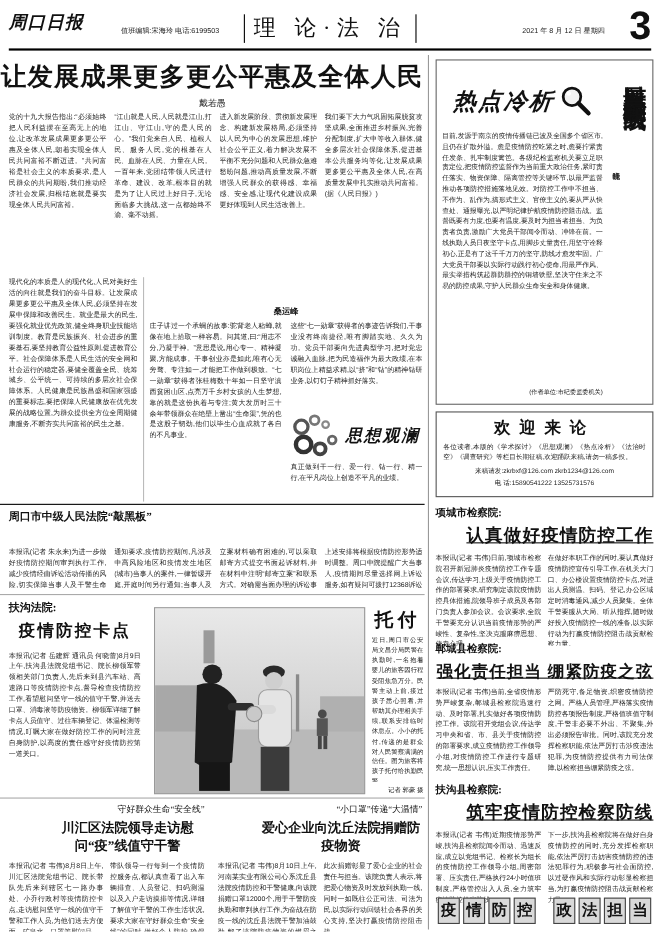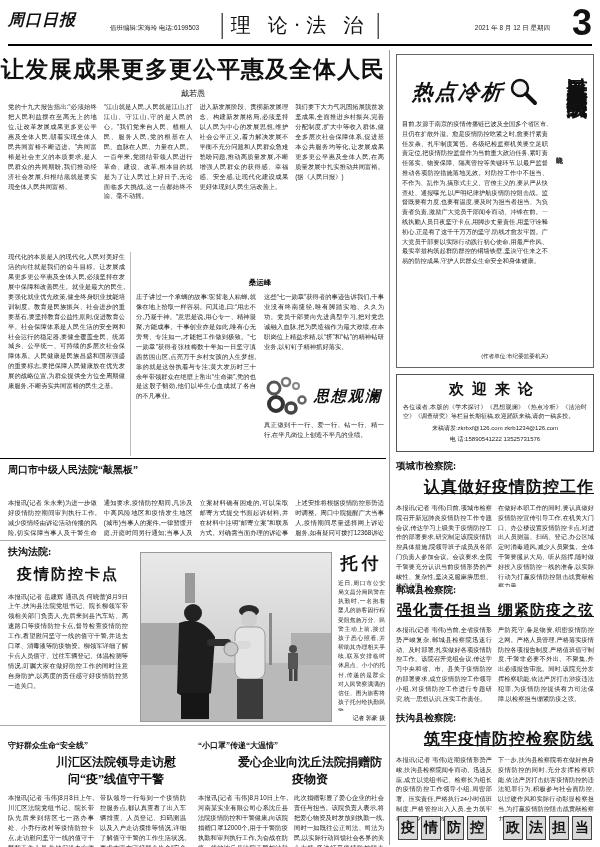--- a/index.html
+++ b/index.html
@@ -50,21 +50,21 @@
   .fugou .title { font-size:15px; font-weight:bold; font-family:"Liberation Serif","DejaVu Serif",serif; line-height:1.5; letter-spacing:2px; text-align:center; margin-top:4px; }
   .fugou .col { margin-top:6px; height:108px; }
   .photo-wrap { position:absolute; left:140px; top:552px; width:192px; height:170px; border:1px solid #999; background:#ddd; }
   .caption { position:absolute; left:338px; top:552px; width:47px; height:172px; }
   .caption .cap-title { font-size:17px; font-weight:bold; font-family:Liberation Mono, monospace; letter-spacing:4px; text-align:center; margin-bottom:4px; }
   .caption .col { font-size:5.8px; height:132px; }
   .caption .credit { font-size:5.8px; text-align:right; margin-top:3px; }
 
   
   .bstory { position:absolute; top:730px; }
-  .bstory .bk { text-align:left; font-size:8px; font-weight:bold; font-family:"Liberation Serif","DejaVu Serif",serif;margin-top:10px; }
+  .bstory .bk { text-align:right; font-size:8px; font-weight:normal; font-family:"Liberation Serif","DejaVu Serif",serif; }
   .bstory .bt { text-align:center; font-size:12px; font-weight:bold; font-family:"Liberation Serif","DejaVu Serif",serif; margin-top:3px;margin-left:38px; }
   .bstory .bcols { display:flex; gap:6px; margin-top:5px; height:82px; }
   .bstory .col { flex:1; }
   .b1 { left:8px; width:178px; }
   .b2 { left:198px; width:186px; }
 
   
   .vdiv { position:absolute; left:389px; top:50px; width:1px; height:795px; background:#999; }
   .hotspot { position:absolute; left:396px; top:54px; width:198px; height:314px; border:1px solid #666; padding:6px 5px; display:flex; gap:4px; }
   .hotspot .hs-main { flex:1; display:flex; flex-direction:column; }

